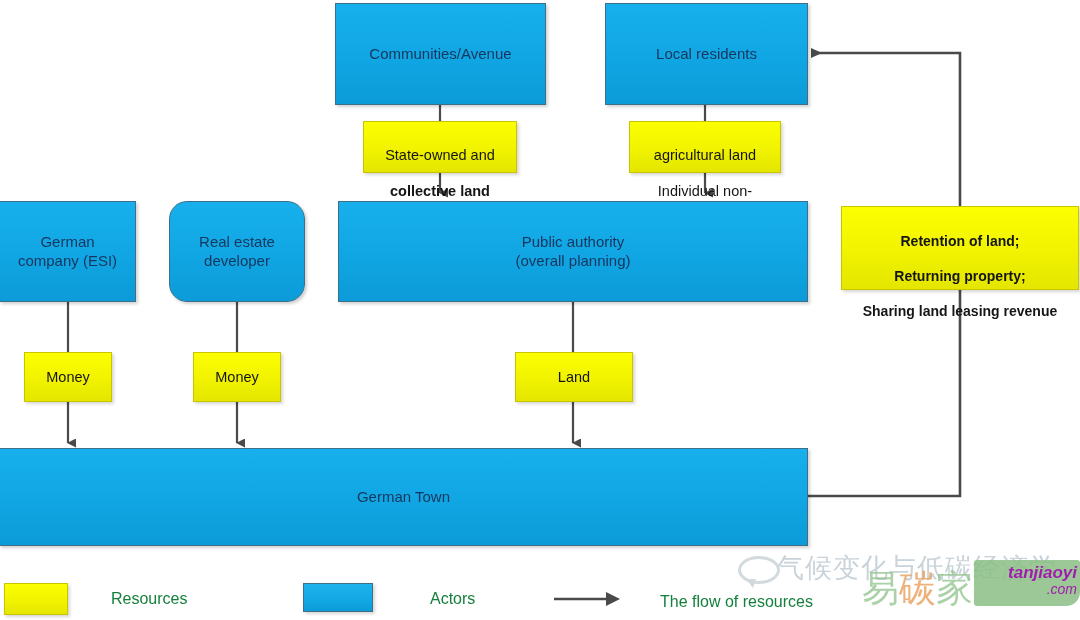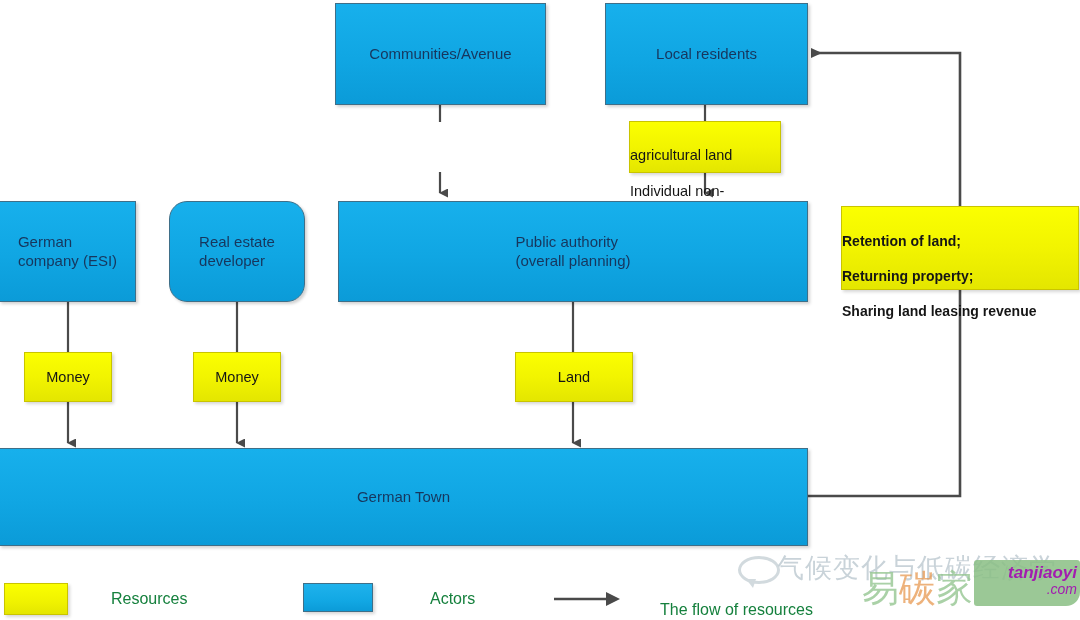--- a/index.html
+++ b/index.html
@@ -20,21 +20,21 @@
     width: 1080px;
     height: 620px;
   }
   
   .node {
     position: absolute;
     box-sizing: border-box;
     display: flex;
     align-items: center;
     justify-content: center;
-    text-align: left;
+    text-align: center;
     line-height: 1.25;
     white-space: pre-line;
   }
   .actor {
     background: linear-gradient(180deg, #17b0ec 0%, #10a6e3 55%, #0b9bd8 100%);
     border: 1px solid #3f6f88;
     color: #17365d;
     font-size: 15px;
     box-shadow: 2px 2px 3px rgba(0,0,0,0.18);
   }
@@ -202,20 +202,24 @@
 
   <div class="node actor" style="left:338px; top:201px; width:470px; height:101px;">
     <span>Public authority
 (overall planning)</span>
   </div>
 
   <div class="node actor" style="left:-1px; top:448px; width:809px; height:98px;">
     <span>German Town</span>
   </div>
 
+  <div class="node resource" style="left:363px; top:121px; width:154px; height:52px; display:block; padding-top:6px;">
+    <span class="lineA">State-owned and</span>
+    <span class="lineB">collective  land</span>
+  </div>
 
   <div class="node resource" style="left:629px; top:121px; width:152px; height:52px; display:block; padding-top:6px;">
     <span class="lineA">agricultural land</span>
     <span class="lineA">Individual non-</span>
   </div>
 
   <div class="node resource" style="left:24px; top:352px; width:88px; height:50px;">
     <span>Money</span>
   </div>
 
@@ -236,21 +240,21 @@
   <div class="legend-swatch yellow" style="left:4px; top:583px; width:64px; height:32px;"></div>
   <div class="legend-label" style="left:111px; top:590px;">Resources</div>
 
   <div class="legend-swatch blue" style="left:303px; top:583px; width:70px; height:29px;"></div>
   <div class="legend-label" style="left:430px; top:590px;">Actors</div>
 
   <svg style="position:absolute; left:552px; top:588px; width:70px; height:22px;" viewBox="0 0 70 22" xmlns="http://www.w3.org/2000/svg">
     <line x1="2" y1="11" x2="56" y2="11" stroke="#4a4a4a" stroke-width="2.6"></line>
     <path d="M54,4 L68,11 L54,18 z" fill="#4a4a4a"></path>
   </svg>
-  <div class="legend-label" style="left:660px; top:593px;margin-top:8px;">The flow of resources</div>
+  <div class="legend-label" style="left:660px; top:593px;">The flow of resources</div>
 
   <div id="watermark">
     <div class="wm-bubble"></div>
     <div class="wm-cn">气候变化与低碳经济学</div>
     <div class="wm-brand"><span>易</span><span class="mid">碳</span><span>家</span></div>
     <div class="wm-urlbg"></div>
     <div class="wm-url">
       <span class="u1">tanjiaoyi</span>
       <span class="u2">.com</span>
     </div>

